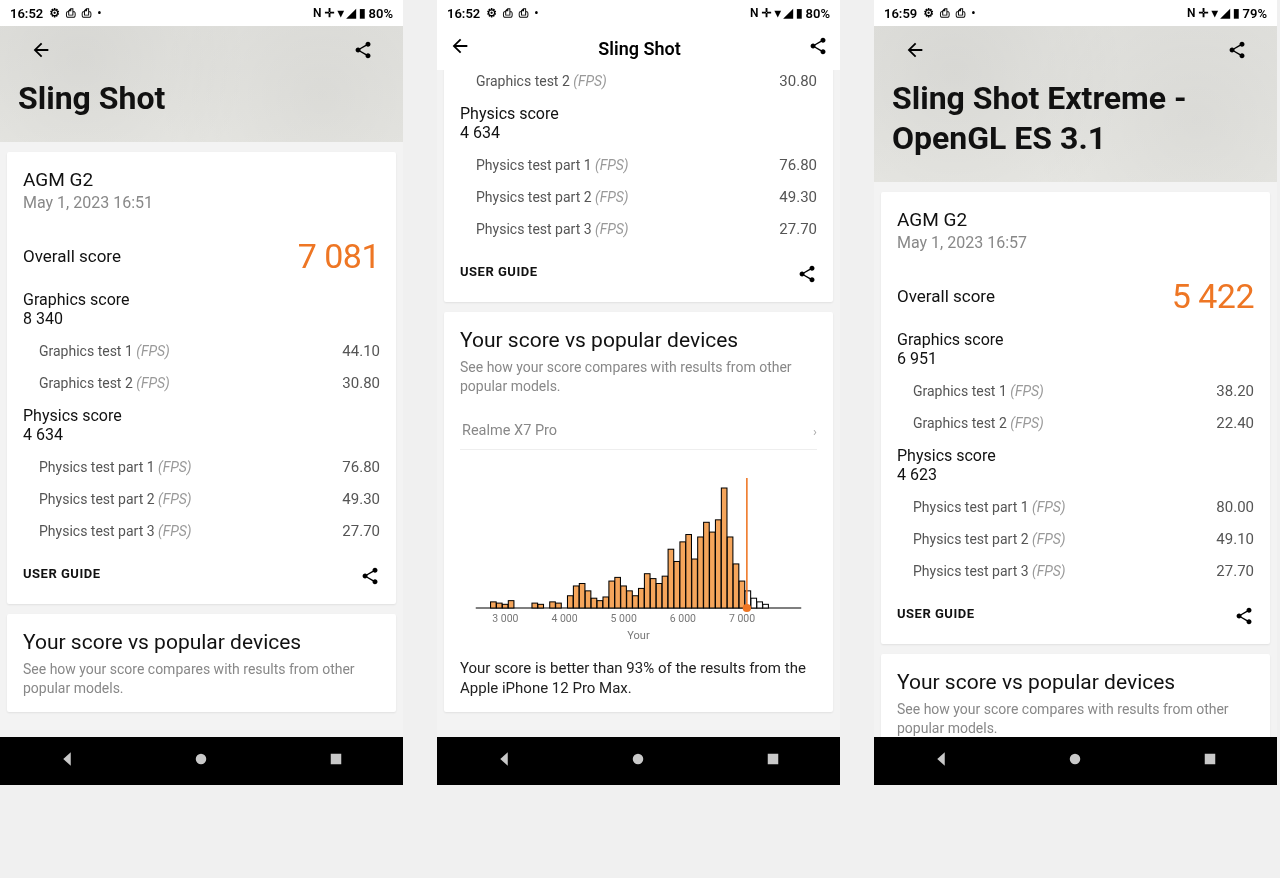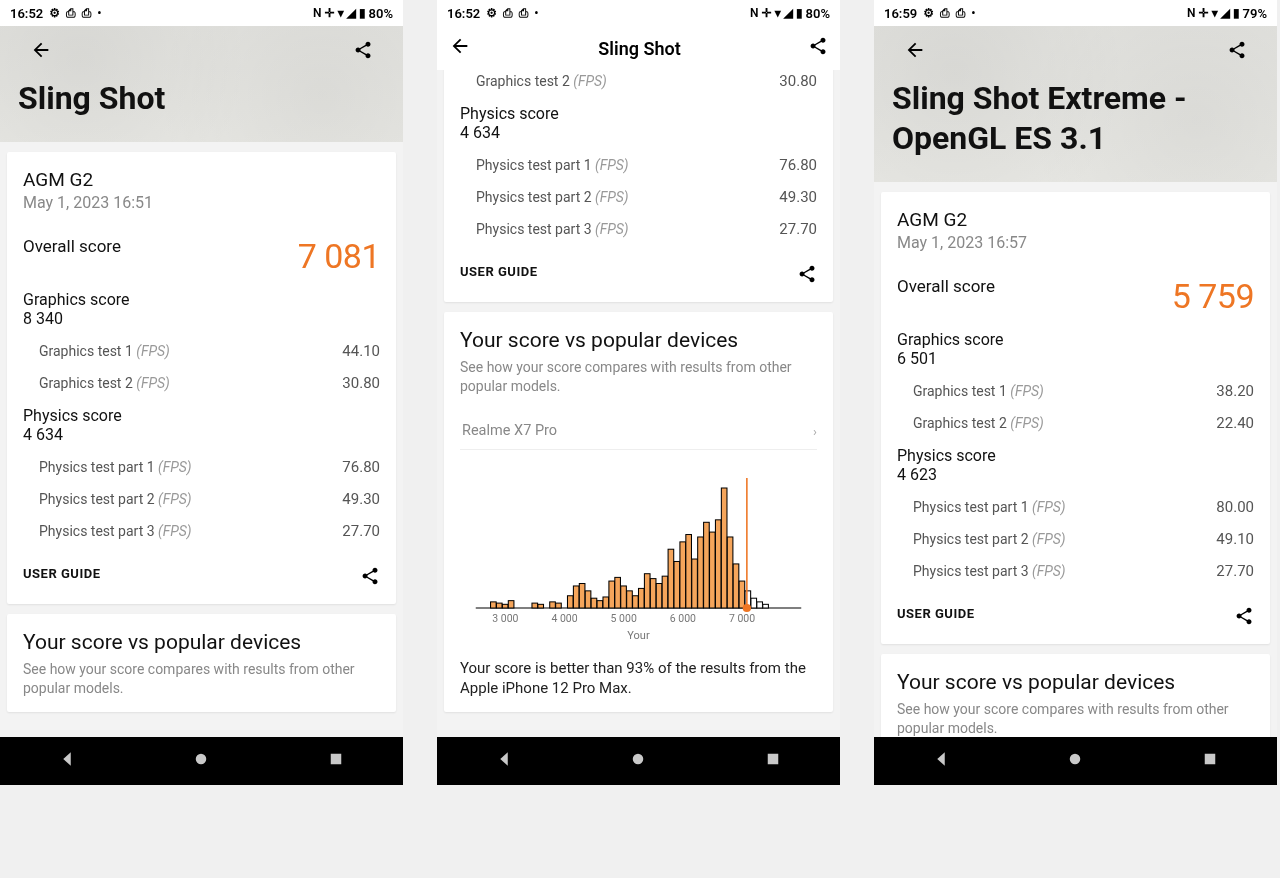--- a/index.html
+++ b/index.html
@@ -71,21 +71,21 @@
     border-radius: 2px;
     margin-top: 10px;
     padding: 16px 16px 14px 16px;
     box-shadow: 0 1px 2px rgba(0,0,0,0.08);
   }
   .device-name { font-size: 19px; font-weight: 400; color: #111; }
   .timestamp { font-size: 16px; color: #888; margin-top: 2px; }
   .score-row {
     display: flex;
     justify-content: space-between;
-    align-items: flex-start;
+    align-items: center;
     margin-top: 24px;
     gap: 24px;
   }
   .score-label { font-size: 17px; color: #111; font-weight: 400;}
   .score-value { font-size: 34px; color: #ee7624; font-weight: 400; letter-spacing: -0.5px;}
   .metric-row {
     display: flex;
     justify-content: space-between;
     align-items: baseline;
     margin-top: 14px;
@@ -407,25 +407,25 @@
       </span>
     </div>
     <div class="hero-title">Sling Shot Extreme - OpenGL ES 3.1</div>
   </div>
   <div class="content">
     <div class="card">
       <div class="device-name">AGM G2</div>
       <div class="timestamp">May 1, 2023 16:57</div>
       <div class="score-row">
         <span class="score-label">Overall score</span>
-        <span class="score-value">5 759</span>
+        <span class="score-value">5 422</span>
       </div>
       <div class="metric-row">
         <span class="metric-label">Graphics score</span>
-        <span class="metric-value">6 501</span>
+        <span class="metric-value">6 951</span>
       </div>
       <div class="sub-row">
         <span class="sub-label"><span>Graphics test 1</span> <span class="unit">(FPS)</span></span>
         <span class="sub-value">38.20</span>
       </div>
       <div class="sub-row">
         <span class="sub-label"><span>Graphics test 2</span> <span class="unit">(FPS)</span></span>
         <span class="sub-value">22.40</span>
       </div>
       <div class="metric-row">

